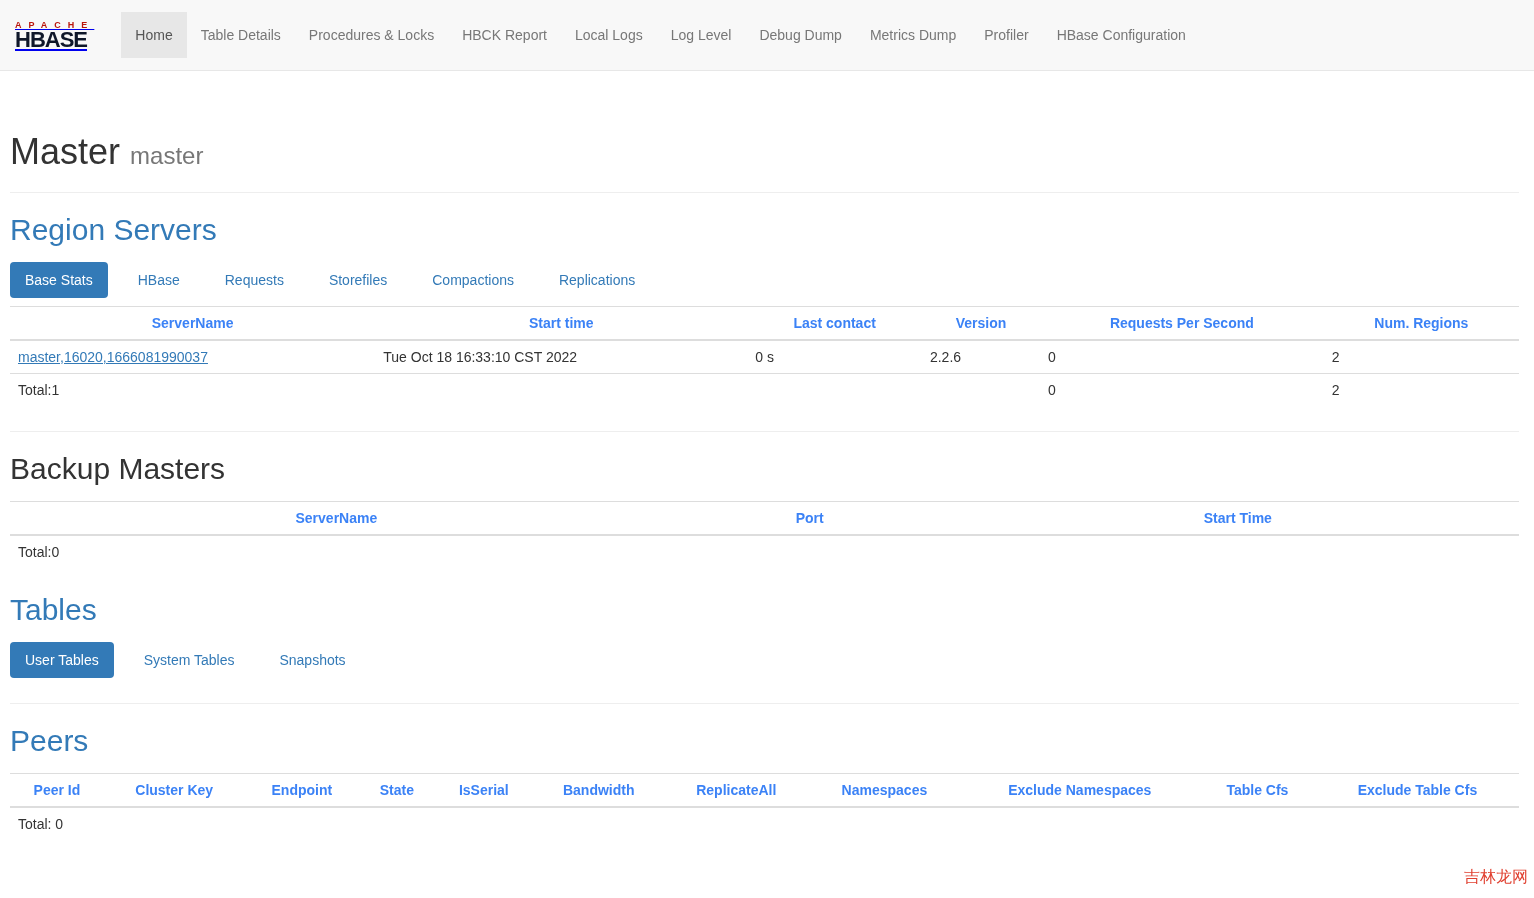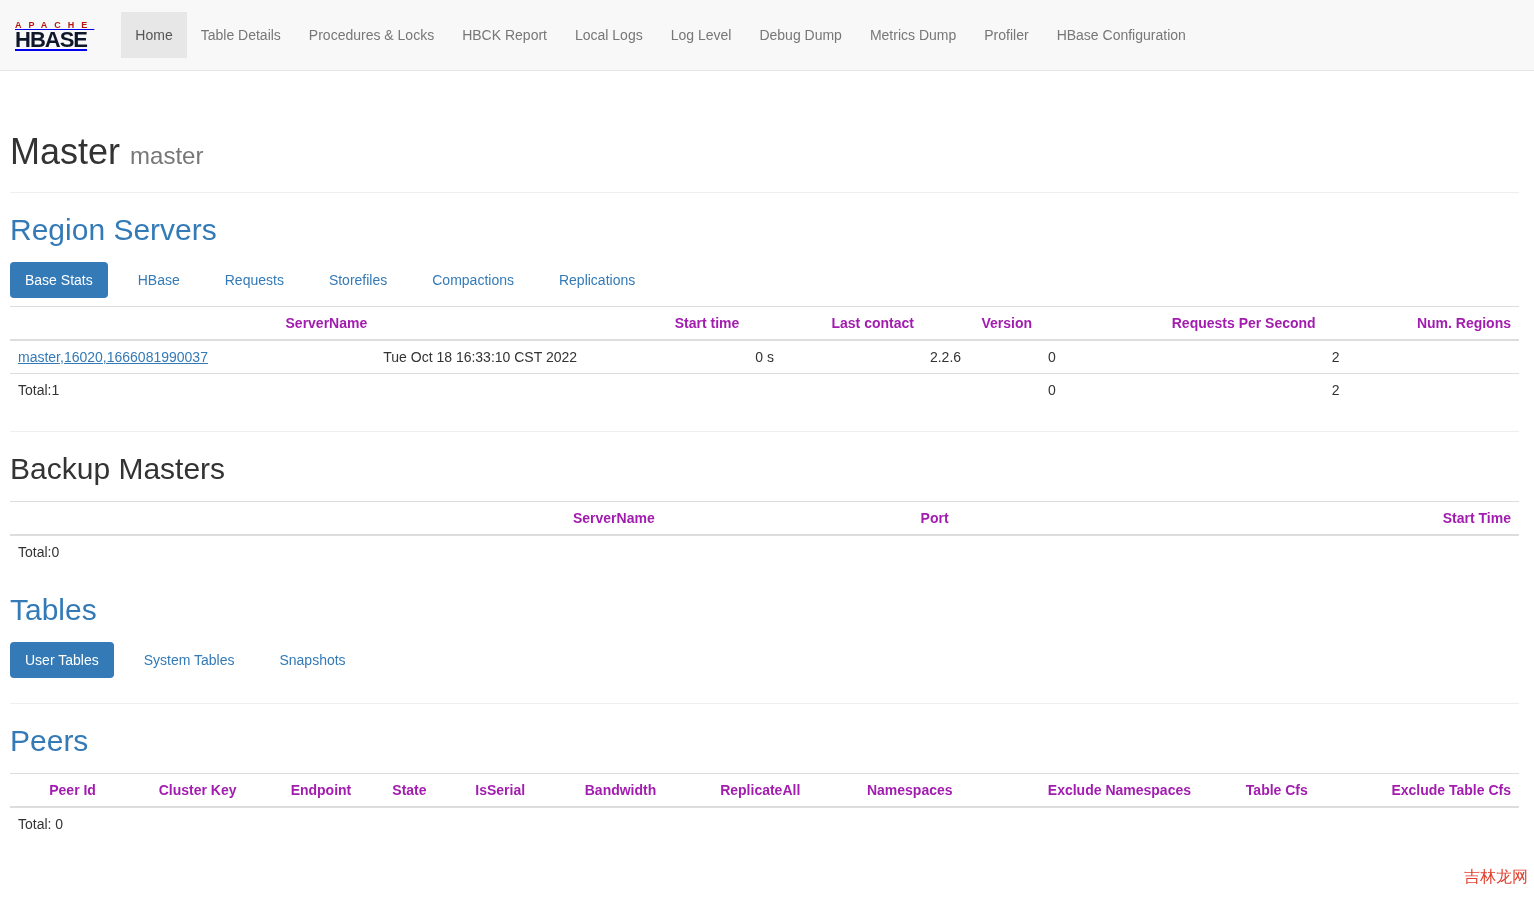--- a/index.html
+++ b/index.html
@@ -16,21 +16,21 @@
 .page-header{padding-bottom:9px;margin:60px 0 20px;border-bottom:1px solid #eee}
 h1{font-size:36px;font-weight:500;margin:20px 0 10px;color:#333}
 h1 small{font-size:24px;color:#777;font-weight:400}
 h2{font-size:30px;font-weight:500;margin:16px 0 15px;color:#333}
 h2 a{color:#337ab7;text-decoration:none}
 .section{margin-bottom:25px}
 .nav-tabs-pills{display:flex;gap:15px;margin-bottom:0;padding:0;list-style:none}
 .nav-tabs-pills li a{display:block;padding:10px 15px;color:#337ab7;text-decoration:none;border-radius:4px;font-size:14px}
 .nav-tabs-pills li.active a{background:#337ab7;color:#fff}
 table{width:100%;border-collapse:collapse;margin-top:8px}
-th{text-align:right;padding:8px;border-top:1px solid #ddd;border-bottom:2px solid #ddd;font-weight:700;color:#a21caf;font-size:14px}
+th{text-align:center;padding:8px;border-top:1px solid #ddd;border-bottom:2px solid #ddd;font-weight:700;color:#3b82f6;font-size:14px}
 td{padding:8px;border-top:1px solid #ddd;font-size:14px;color:#333}
 tbody tr:first-child td{border-top:1px solid #ddd}
 td a{color:#337ab7;text-decoration:underline}
 .watermark{position:fixed;bottom:10px;right:6px;color:#e04030;font-size:16px;font-family:"Microsoft YaHei",sans-serif}
 hr{border:0;border-top:1px solid #eee;margin:20px 0}
 </style>
 </head>
 <body>
 
 <nav class="navbar">

